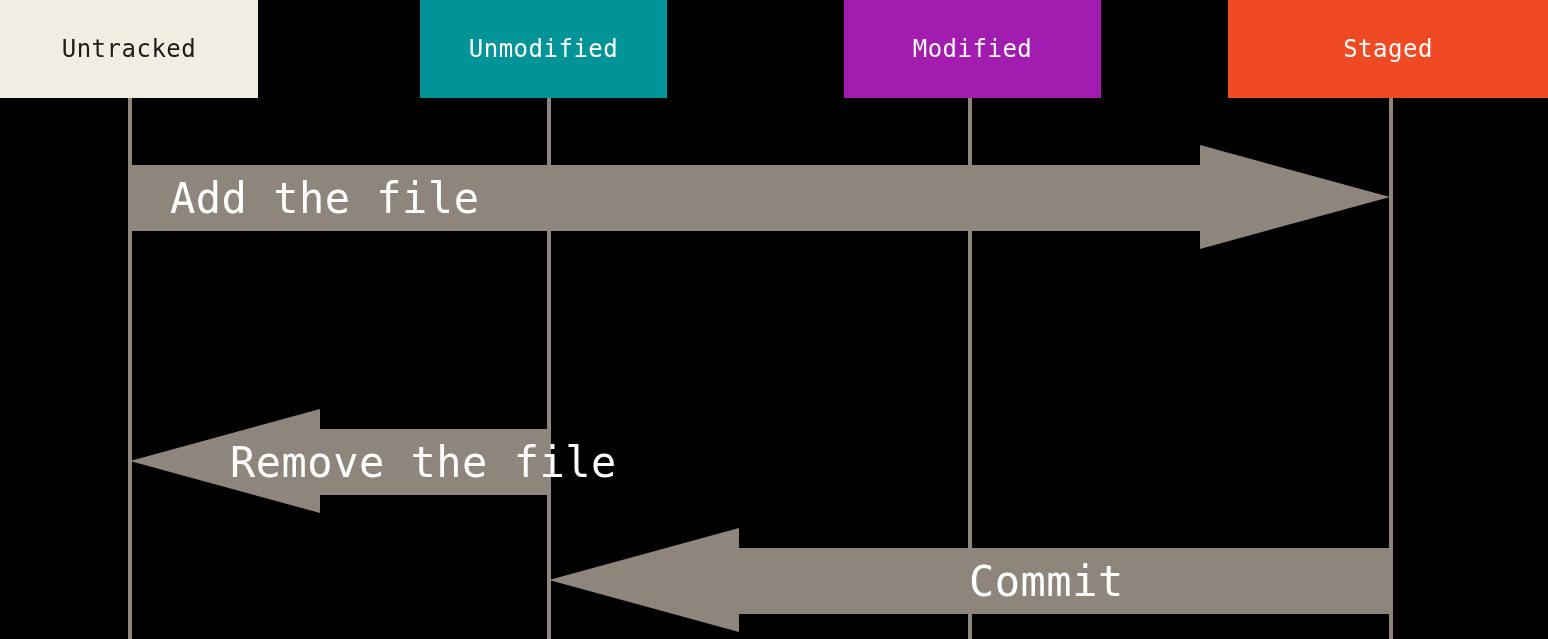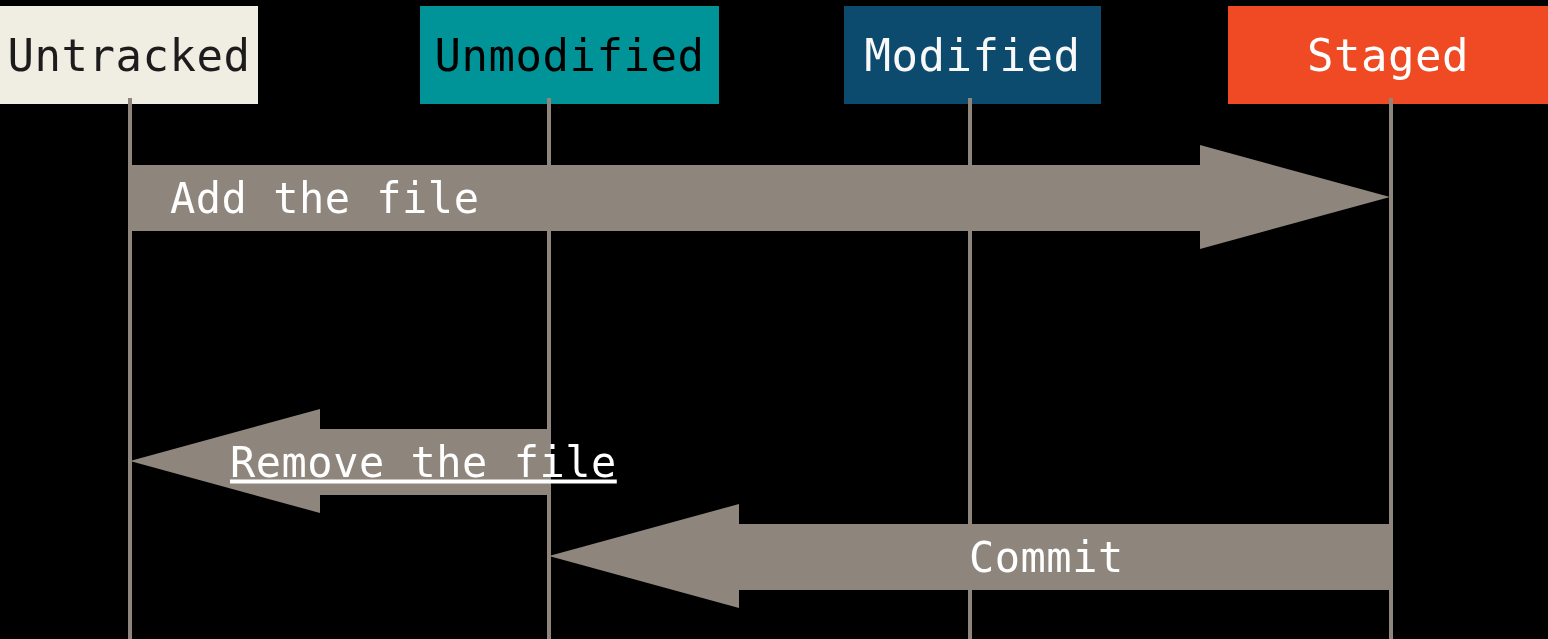--- a/index.html
+++ b/index.html
@@ -12,32 +12,32 @@
     width: 1548px;
     height: 639px;
     background: #000000;
     overflow: hidden;
     font-family: "DejaVu Sans Mono", "Liberation Mono", monospace;
   }
 
   
   .state-box {
     position: absolute;
-    top: 6px;
+    top: 0;
     height: 98px;
     display: flex;
     align-items: center;
     justify-content: center;
-    font-size: 44px;
+    font-size: 24px;
     letter-spacing: 0.5px;
     white-space: nowrap;
   }
   .state-untracked  { left: 0;      width: 258px; background: #f0ede3; color: #1c1c1c; }
-  .state-unmodified { left: 420px;  width: 299px; background: #009499; color: #000000; }
-  .state-modified   { left: 844px;  width: 257px; background: #0c4a6e; color: #f8f8f8; }
+  .state-unmodified { left: 420px;  width: 247px; background: #009499; color: #ffffff; }
+  .state-modified   { left: 844px;  width: 257px; background: #a21caf; color: #f8f8f8; }
   .state-staged     { left: 1228px; width: 320px; background: #f04a24; color: #ffffff; }
 
   
   .lifeline {
     position: absolute;
     top: 98px;
     width: 4px;
     height: 541px;
     background: #8e867c;
   }
@@ -80,22 +80,22 @@
     letter-spacing: 0.5px;
   }
 
   .arrow-add    { left: 130px; top: 145px; width: 1260px; }
   .arrow-add    .label { left: 40px; }
   .arrow-edit   { left: 549px; top: 264px; width: 421px; }
   .arrow-edit   .label { left: 38px; }
   .arrow-stage  { left: 970px; top: 338px; width: 421px; }
   .arrow-stage  .label { left: 26px; }
   .arrow-remove { left: 130px; top: 409px; width: 419px; }
-  .arrow-remove .label { left: 100px; text-decoration: underline; }
-  .arrow-commit { left: 549px; top: 504px; width: 840px; text-decoration: underline; }
+  .arrow-remove .label { left: 100px; }
+  .arrow-commit { left: 549px; top: 528px; width: 840px; text-decoration: underline; }
   .arrow-commit .label { left: 420px; }
 </style>
 </head>
 <body>
 
 <div class="canvas">
 
   <div class="state-box state-untracked">
     <span>Untracked</span>
   </div>

